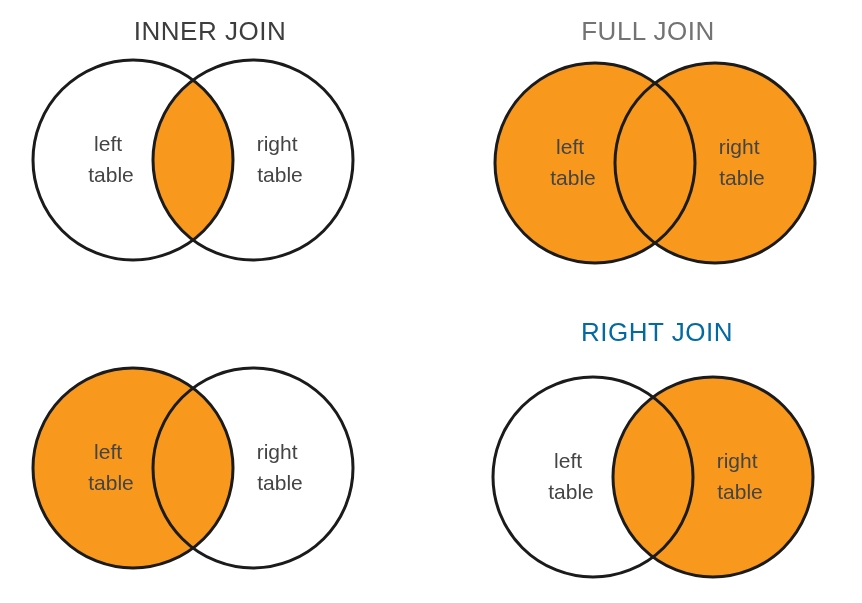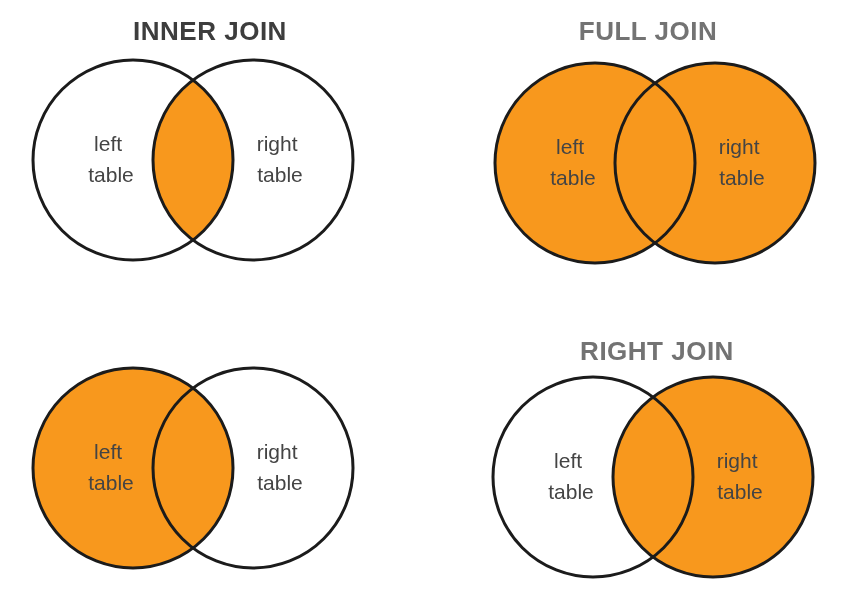--- a/index.html
+++ b/index.html
@@ -16,21 +16,21 @@
   }
   .canvas {
     position: absolute;
     inset: 0;
   }
   .title {
     position: absolute;
     transform: translateX(-50%);
     font-size: 26px;
     line-height: 26px;
-    font-weight: bold;
+    font-weight: normal;
     letter-spacing: 0.5px;
     white-space: nowrap;
     color: #3d3d3d;
   }
   svg.venn {
     position: absolute;
     display: block;
   }
   svg.venn .ring {
     fill: none;
@@ -104,21 +104,21 @@
     <text class="lbl" x="83" y="97" text-anchor="middle" fill="#444444">
       <tspan>left</tspan>
       <tspan x="83" y="128">table</tspan>
     </text>
     <text class="lbl" x="252" y="97" text-anchor="middle" fill="#444444">
       <tspan>right</tspan>
       <tspan x="252" y="128">table</tspan>
     </text>
   </svg>
 
-  <div class="title" style="left: 657px; top: 338px; color: #737373;">RIGHT JOIN</div>
+  <div class="title" style="left: 657px; top: 319px; color: #0369a1;">RIGHT JOIN</div>
   <svg class="venn" style="left:488px; top:371px;" width="330" height="212" viewBox="0 0 330 212">
     <defs>
       <clipPath id="lens-clip-3">
           <circle cx="225" cy="106" r="100"></circle>
         </clipPath>
     </defs>
     <circle class="fill-left" cx="105" cy="106" r="100" fill="#ffffff"></circle>
     <circle class="fill-right" cx="225" cy="106" r="100" fill="#F8981D"></circle>
     <circle class="fill-lens" cx="105" cy="106" r="100" clip-path="url(#lens-clip-3)" fill="#F8981D"></circle>
     <circle class="ring" cx="105" cy="106" r="100" stroke="#1b1b1b"></circle>

